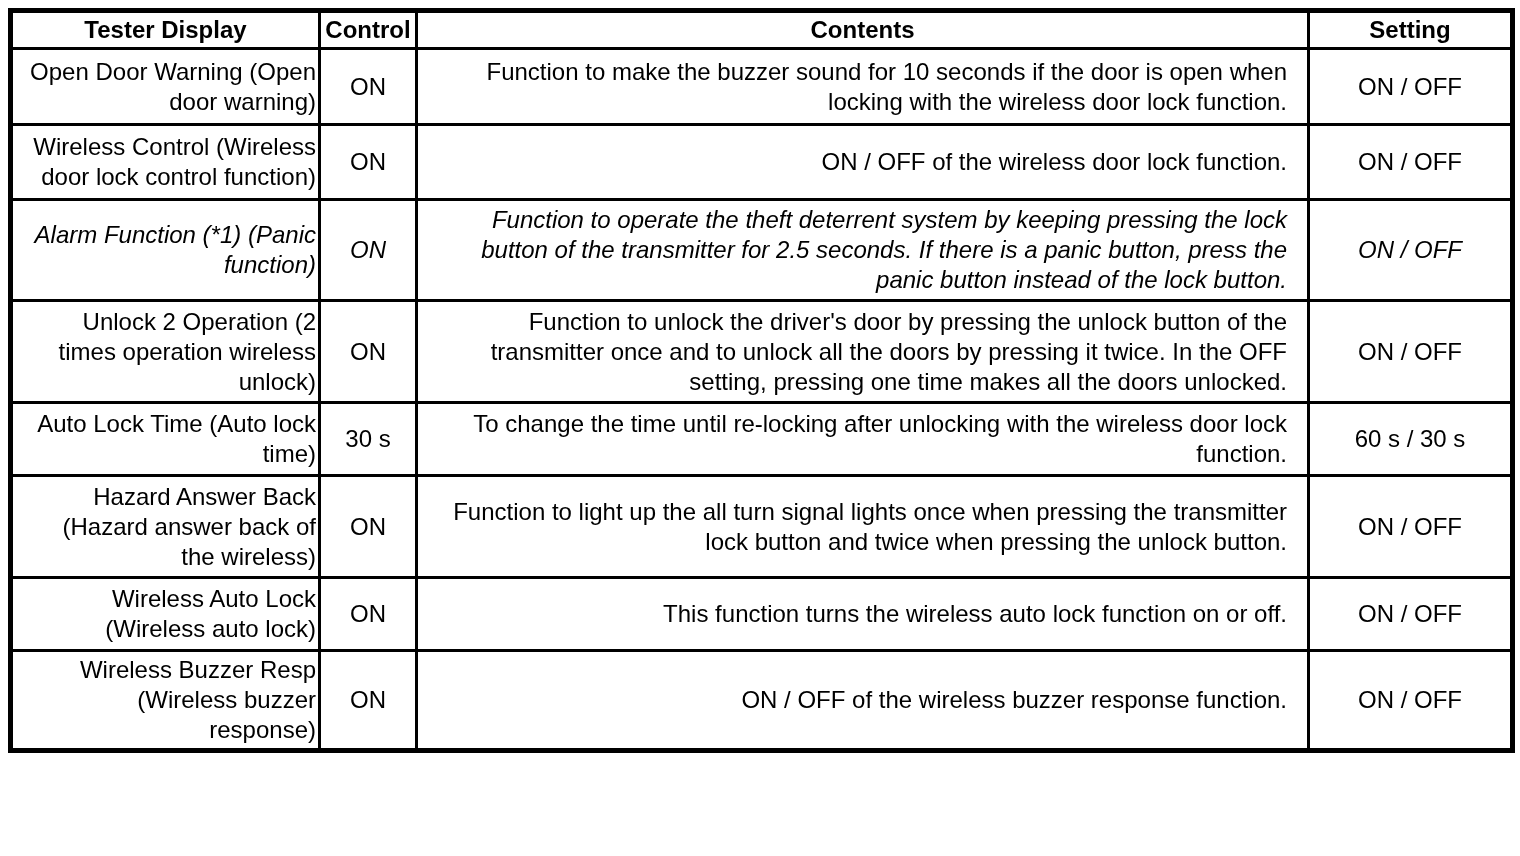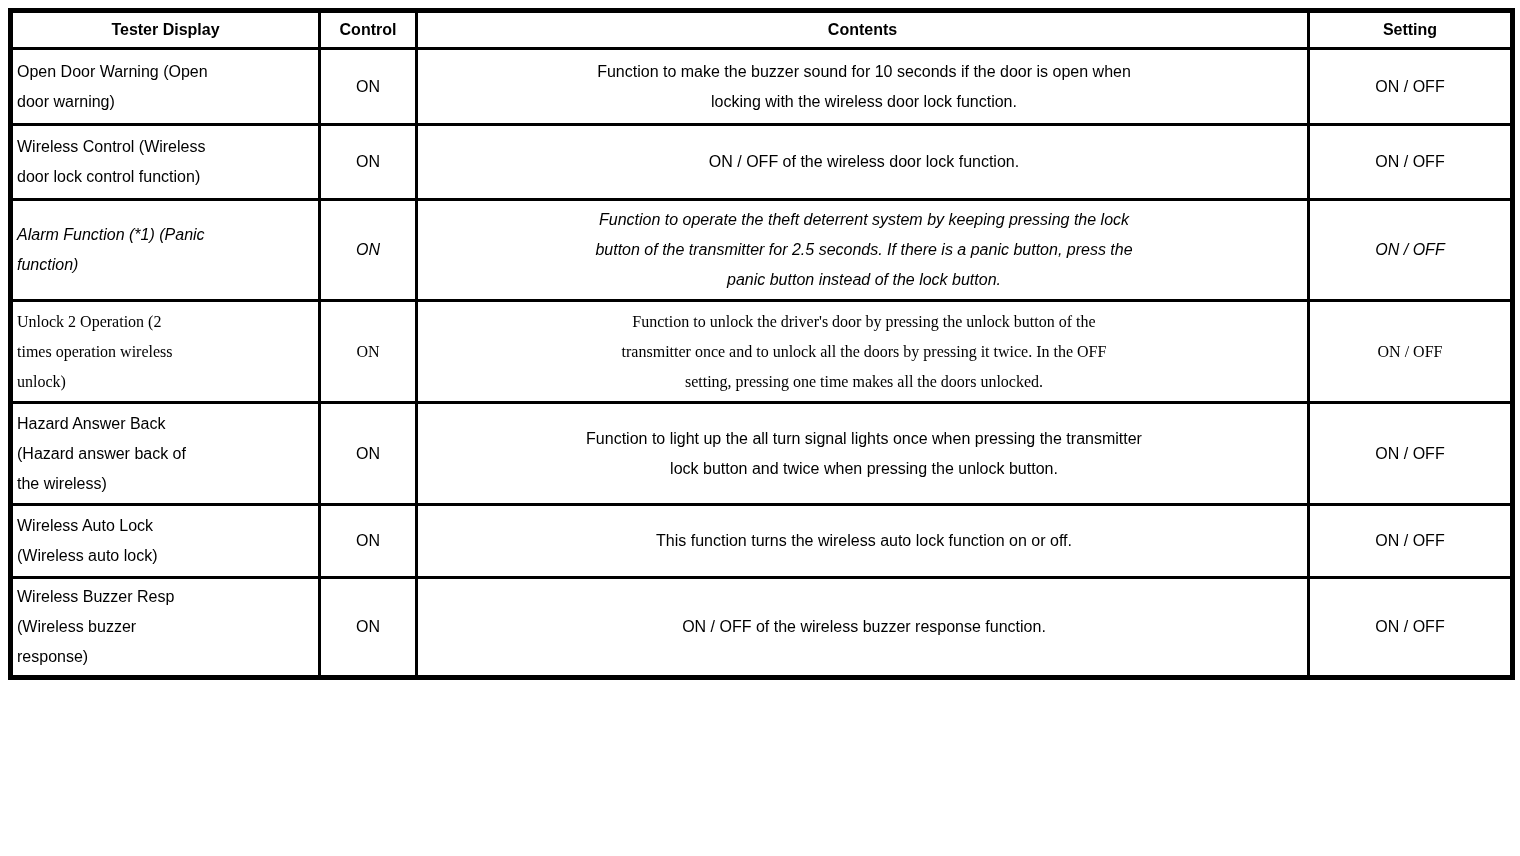--- a/index.html
+++ b/index.html
@@ -19,41 +19,41 @@
     border-collapse: collapse;
     table-layout: fixed;
     margin: 8px 0 0 8px;
     border: 5px solid #000000;
     width: 1502px;
   }
   table.settings th,
   table.settings td {
     border: 3px solid #000000;
     vertical-align: middle;
-    font-size: 16px;
+    font-size: 24px;
     line-height: 30px;
     white-space: pre-line;
     overflow: hidden;
     color: #000000;
   }
   table.settings th {
     font-weight: bold;
     text-align: center;
     padding: 2px;
   }
-  td.c1 { text-align: left;   padding: 2px 2px 2px 4px; }
+  td.c1 { text-align: right;   padding: 2px 2px 2px 4px; }
   td.c2 { text-align: center; padding: 8px 0; }
-  td.c3 { text-align: center;   padding: 2px 20px 2px 23px; }
+  td.c3 { text-align: right;   padding: 2px 20px 2px 23px; }
   td.c4 { text-align: center; padding: 0 4px; }
 
   tr.hdr      { height: 38px; }
   tr.r-0      { height: 76px; }
   tr.r-1      { height: 75px; }
   tr.r-2      { height: 101px; font-style: italic; }
-  tr.r-3      { height: 102px; font-family: Liberation Serif, serif; }
+  tr.r-3      { height: 102px; }
   tr.r-4      { height: 102px; }
   tr.r-5      { height: 73px; }
   tr.r-6      { height: 102px; }
   tr.r-7      { height: 73px; }
   tr.r-8      { height: 100px; }
 </style>
 </head>
 <body>
 
 <div class="page">
@@ -100,20 +100,28 @@
       <tr class="r-3">
         <td class="c1">Unlock 2 Operation (2
 times operation wireless
 unlock)</td>
         <td class="c2">ON</td>
         <td class="c3">Function to unlock the driver's door by pressing the unlock button of the
 transmitter once and to unlock all the doors by pressing it twice. In the OFF
 setting, pressing one time makes all the doors unlocked.</td>
         <td class="c4">ON / OFF</td>
       </tr>
+      <tr class="r-5">
+        <td class="c1">Auto Lock Time (Auto lock
+time)</td>
+        <td class="c2">30 s</td>
+        <td class="c3">To change the time until re-locking after unlocking with the wireless door lock
+function.</td>
+        <td class="c4">60 s / 30 s</td>
+      </tr>
       <tr class="r-6">
         <td class="c1">Hazard Answer Back
 (Hazard answer back of
 the wireless)</td>
         <td class="c2">ON</td>
         <td class="c3">Function to light up the all turn signal lights once when pressing the transmitter
 lock button and twice when pressing the unlock button.</td>
         <td class="c4">ON / OFF</td>
       </tr>
       <tr class="r-7">

